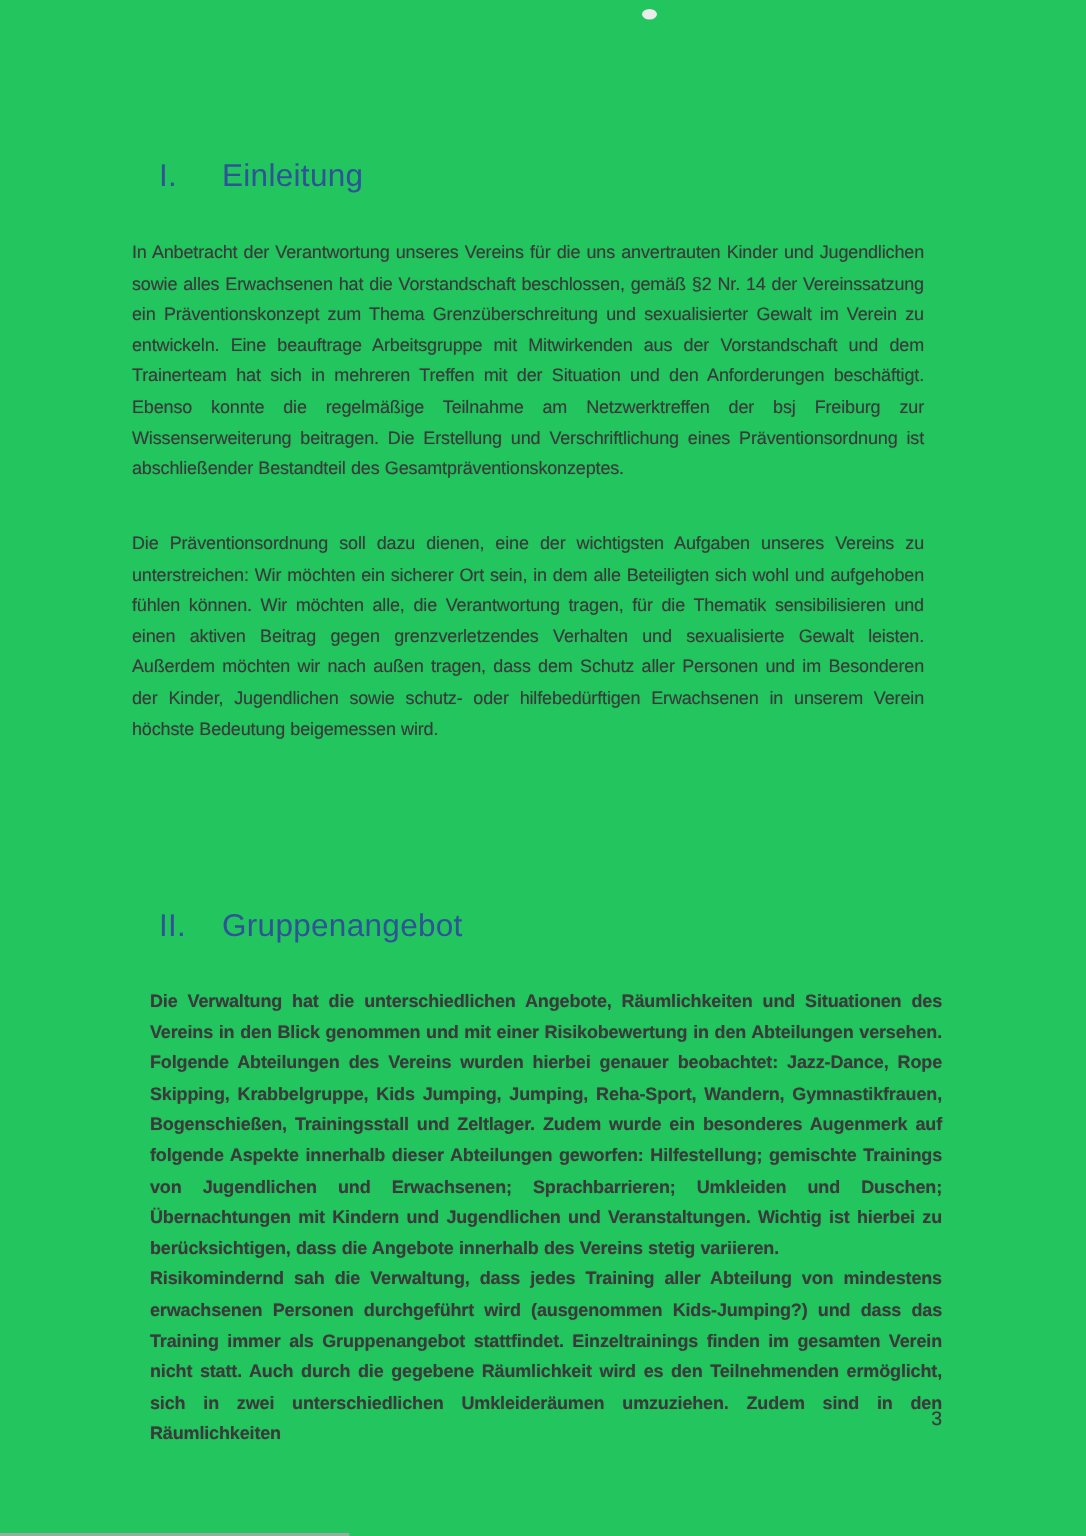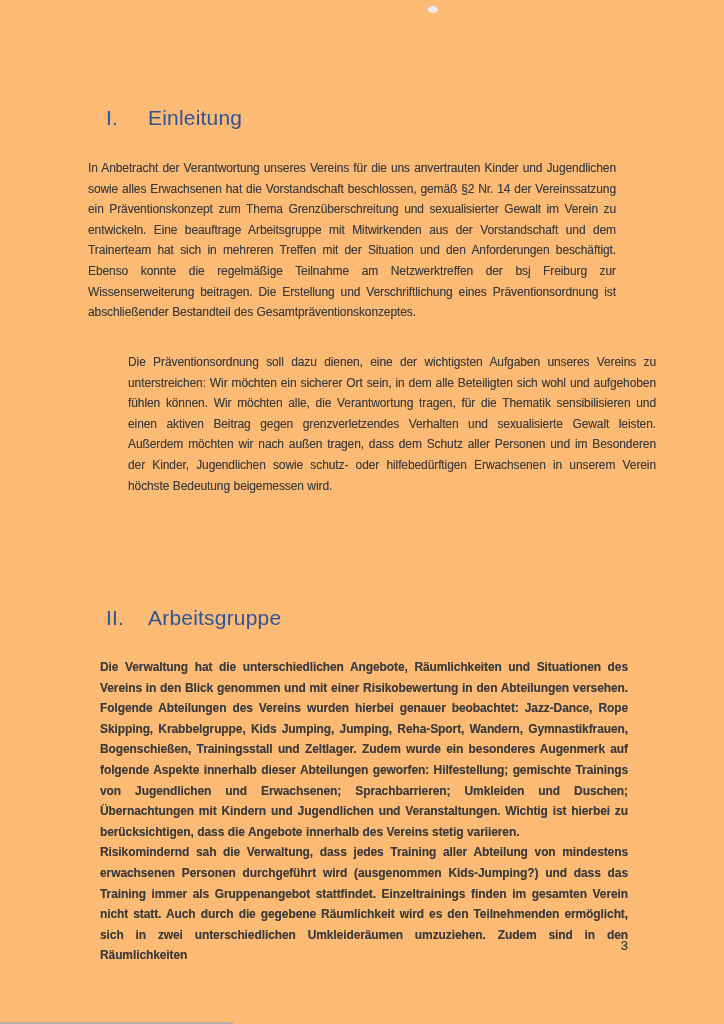--- a/index.html
+++ b/index.html
@@ -4,21 +4,21 @@
 <style>
   html, body {
     margin: 0;
     padding: 0;
     background: #ffffff;
   }
   .page {
     position: relative;
     width: 724px;
     height: 1024px;
-    background: #fdba74;
+    background: #22c55e;
     overflow: hidden;
     font-family: "Liberation Sans", sans-serif;
   }
   .heading {
     position: absolute;
     left: 106px;
     margin: 0;
     font-size: 21px;
     line-height: 28px;
     font-weight: 400;
@@ -38,21 +38,21 @@
     margin: 0;
     text-align: justify;
     font-size: 12px;
     letter-spacing: -0.1px;
     word-spacing: 0.3px;
     line-height: 20.6px;
     color: #3a3a3a;
     text-shadow: 0 0 0.5px rgba(58,58,58,0.45);
   }
   .para-1 { top: 158px; }
-  .para-2 { top: 352px; margin-left: 40px; }
+  .para-2 { top: 352px; }
   .para-3 { top: 513px; }
   .para-block {
     position: absolute;
     left: 100px;
     width: 528px;
     top: 657px;
     font-weight: bold;
   }
   .para-block p {
     position: static;
@@ -94,21 +94,21 @@
 
   <div class="scan-smudge"></div>
 
   <h1 class="heading heading-1"><span class="numeral">I.</span><span class="title-text">Einleitung</span></h1>
 
   <p class="para para-1">In Anbetracht der Verantwortung unseres Vereins für die uns anvertrauten Kinder und Jugendlichen sowie alles Erwachsenen hat die Vorstandschaft beschlossen, gemäß §2 Nr. 14 der Vereinssatzung ein Präventionskonzept zum Thema Grenzüberschreitung und sexualisierter Gewalt im Verein zu entwickeln. Eine beauftrage Arbeitsgruppe mit Mitwirkenden aus der Vorstandschaft und dem Trainerteam hat sich in mehreren Treffen mit der Situation und den Anforderungen beschäftigt. Ebenso konnte die regelmäßige Teilnahme am Netzwerktreffen der bsj Freiburg zur Wissenserweiterung beitragen. Die Erstellung und Verschriftlichung eines Präventionsordnung ist abschließender Bestandteil des Gesamtpräventionskonzeptes.</p>
 
   <p class="para para-2">Die Präventionsordnung soll dazu dienen, eine der wichtigsten Aufgaben unseres Vereins zu unterstreichen: Wir möchten ein sicherer Ort sein, in dem alle Beteiligten sich wohl und aufgehoben fühlen können. Wir möchten alle, die Verantwortung tragen, für die Thematik sensibilisieren und einen aktiven Beitrag gegen grenzverletzendes Verhalten und sexualisierte Gewalt leisten. Außerdem möchten wir nach außen tragen, dass dem Schutz aller Personen und im Besonderen der Kinder, Jugendlichen sowie schutz- oder hilfebedürftigen Erwachsenen in unserem Verein höchste Bedeutung beigemessen wird.</p>
 
 
-  <h1 class="heading heading-2"><span class="numeral">II.</span><span class="title-text">Arbeitsgruppe</span></h1>
+  <h1 class="heading heading-2"><span class="numeral">II.</span><span class="title-text">Gruppenangebot</span></h1>
 
   <div class="para-block">
     <p class="para">Die Verwaltung hat die unterschiedlichen Angebote, Räumlichkeiten und Situationen des Vereins in den Blick genommen und mit einer Risikobewertung in den Abteilungen versehen. Folgende Abteilungen des Vereins wurden hierbei genauer beobachtet: Jazz-Dance, Rope Skipping, Krabbelgruppe, Kids Jumping, Jumping, Reha-Sport, Wandern, Gymnastikfrauen, Bogenschießen, Trainingsstall und Zeltlager. Zudem wurde ein besonderes Augenmerk auf folgende Aspekte innerhalb dieser Abteilungen geworfen: Hilfestellung; gemischte Trainings von Jugendlichen und Erwachsenen; Sprachbarrieren; Umkleiden und Duschen; Übernachtungen mit Kindern und Jugendlichen und Veranstaltungen. Wichtig ist hierbei zu berücksichtigen, dass die Angebote innerhalb des Vereins stetig variieren.</p>
     <p class="para">Risikomindernd sah die Verwaltung, dass jedes Training aller Abteilung von mindestens erwachsenen Personen durchgeführt wird (ausgenommen Kids-Jumping?) und dass das Training immer als Gruppenangebot stattfindet. Einzeltrainings finden im gesamten Verein nicht statt. Auch durch die gegebene Räumlichkeit wird es den Teilnehmenden ermöglicht, sich in zwei unterschiedlichen Umkleideräumen umzuziehen. Zudem sind in den Räumlichkeiten</p>
   </div>
 
   <div class="page-number">3</div>
 
   <div class="scan-edge-artifact"></div>
 

